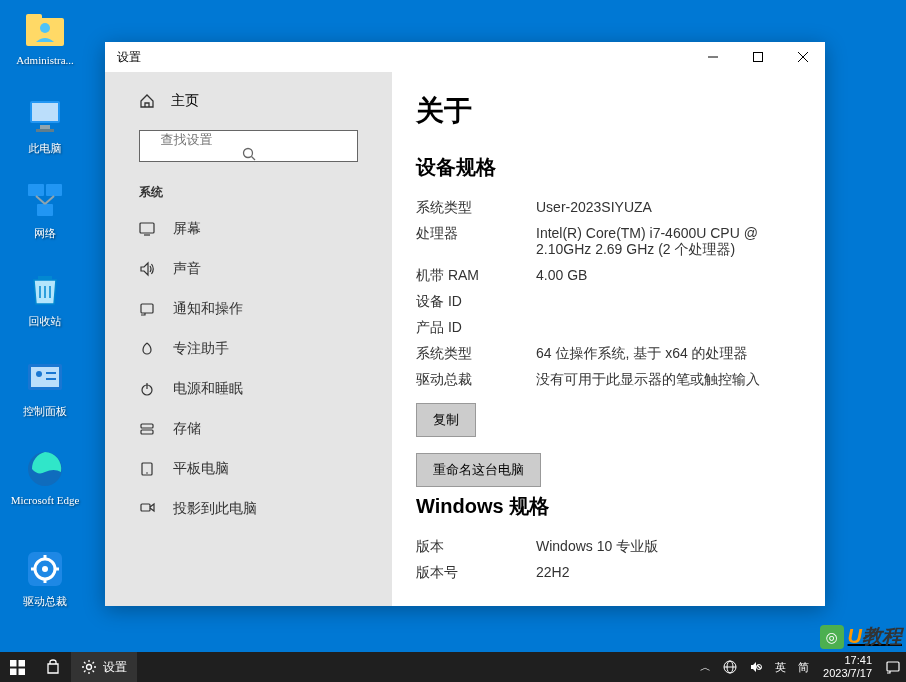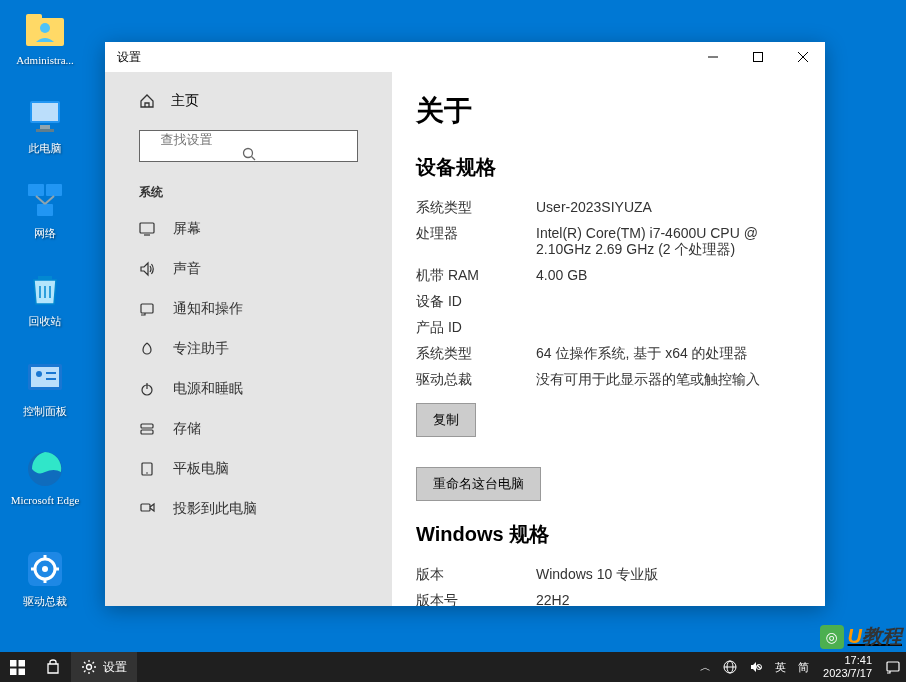--- a/index.html
+++ b/index.html
@@ -34,21 +34,21 @@
     
     
     .content { flex: 1; padding: 20px 24px; overflow-y: auto; }
     .content h1 { font-size: 28px; font-weight: 600; margin-bottom: 24px; color: #000; }
     .content h2 { font-size: 20px; font-weight: 600; margin: 0 0 14px; color: #000; }
     
     .spec-row { display: flex; padding: 4px 0; font-size: 14px; }
     .spec-label { width: 120px; color: #333; flex-shrink: 0; }
     .spec-value { color: #333; }
     
-    .btn { display: inline-block; padding: 7px 16px; background: #ccc; border: 1px solid #999; font-size: 13px; cursor: pointer; margin-top: 10px; margin-bottom: 20px; }
+    .btn { display: inline-block; padding: 7px 16px; background: #ccc; border: 1px solid #999; font-size: 13px; cursor: pointer; margin-top: 10px; margin-bottom: 6px; }
     
     
     .taskbar { position: absolute; bottom: 0; left: 0; right: 0; height: 30px; background: #1f1f1f; display: flex; align-items: center; color: white; font-size: 12px; }
     .tb-item { height: 100%; display: flex; align-items: center; padding: 0 10px; cursor: pointer; gap: 6px; }
     .tb-active { background: #333; }
     .tb-right { margin-left: auto; display: flex; align-items: center; height: 100%; }
     .tb-tray { padding: 0 6px; font-size: 11px; }
     .tb-clock { padding: 0 8px; text-align: right; font-size: 11px; line-height: 1.2; }
     
     

